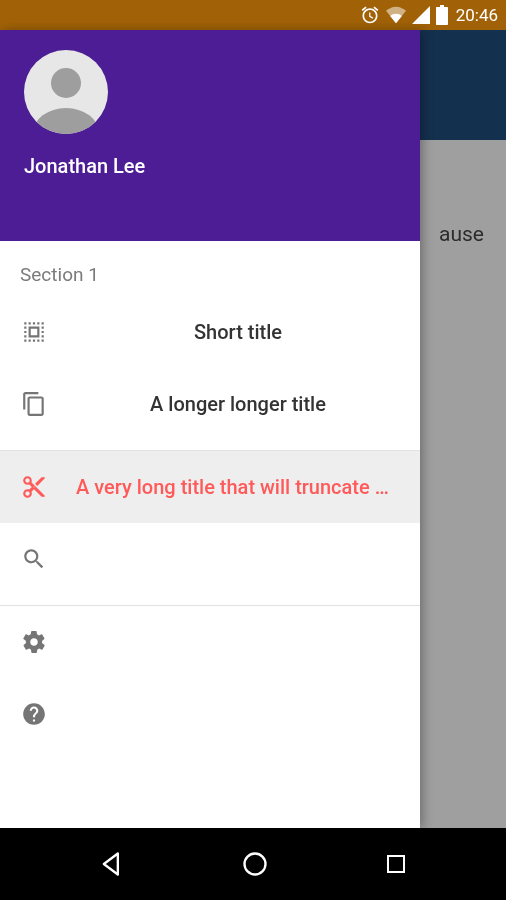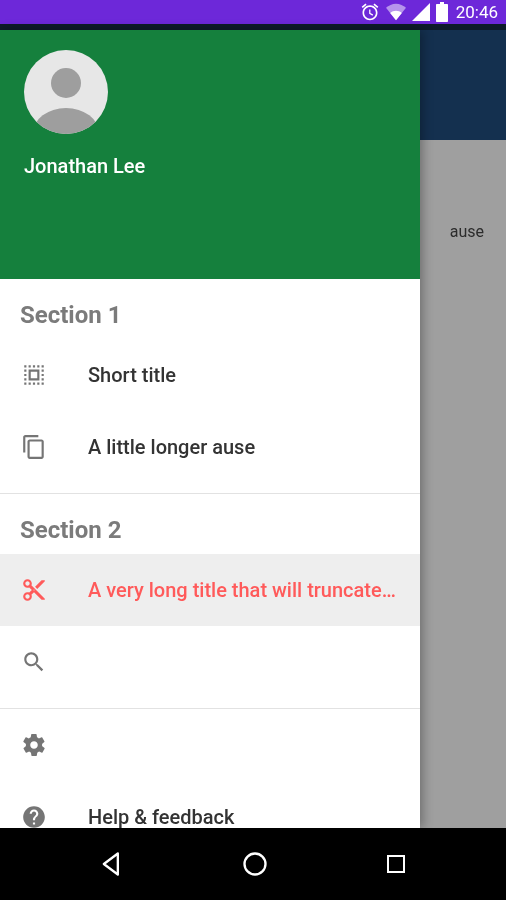--- a/index.html
+++ b/index.html
@@ -6,22 +6,22 @@
     body {
       width: 506px;
       height: 900px;
       font-family: Roboto, "Helvetica Neue", Arial, sans-serif;
       background: #0d1b2a;
       overflow: hidden;
       position: relative;
     }
     
     .status-bar {
-      height: 24px;
-      background: #6d28d9;
+      height: 30px;
+      background: #a16207;
       color: #fff;
       display: flex;
       align-items: center;
       justify-content: flex-end;
       padding: 0 8px;
       font-size: 17px;
       gap: 6px;
     }
     .status-bar svg { display: block; }
     .status-time { font-weight: 400; margin-left: 2px; }
@@ -49,40 +49,40 @@
       left: 0;
       right: 0;
       bottom: 72px;
       background: rgba(0,0,0,0.35);
     }
     .peek-text {
       position: absolute;
       top: 222px;
       right: 22px;
       color: #444;
-      font-size: 16px;
+      font-size: 21px;
     }
     
     .drawer {
       position: absolute;
       top: 30px;
       left: 0;
       width: 420px;
       bottom: 72px;
       background: #fff;
       box-shadow: 3px 0 10px rgba(0,0,0,0.3);
       display: flex;
       flex-direction: column;
       overflow: hidden;
     }
     .drawer-header {
-      background: #15803d;
+      background: #4c1d95;
       color: #fff;
       padding: 20px 24px 18px 24px;
-      height: 249px;
+      height: 211px;
       display: flex;
       flex-direction: column;
       justify-content: flex-start;
     }
     .avatar {
       width: 84px;
       height: 84px;
       border-radius: 50%;
       background: #e7e7e7;
       position: relative;
@@ -118,34 +118,35 @@
       font-size: 19px;
       font-weight: 400;
       opacity: 0.97;
     }
     .drawer-body {
       flex: 1;
       overflow-y: auto;
     }
     .section-label {
       color: #7b7b7b;
-      font-size: 24px;
+      font-size: 19px;
       padding: 22px 20px 10px 20px;
-      font-weight: 700;
+      font-weight: 400;
     }
     .nav-item {
       display: flex;
       align-items: center;
       height: 72px;
       padding: 0 20px;
       color: #333;
       font-size: 20px;
       font-weight: 500;
-      gap: 40px;
+      gap: 28px;
       cursor: pointer;
+      text-align: center;
     }
     .nav-item .icon-slot {
       width: 28px;
       height: 28px;
       flex: 0 0 28px;
       color: #757575;
       display: flex;
       align-items: center;
       justify-content: center;
     }
@@ -236,26 +237,25 @@
       </span>
       <span class="label">Short title</span>
     </div>
 
     <div class="nav-item">
       <span class="icon-slot">
         <svg width="26" height="26" viewBox="0 0 24 24" fill="currentColor">
             <path d="M16 1H4C2.9 1 2 1.9 2 3v14h2V3h12V1zm3 4H8C6.9 5 6 5.9 6 7v14c0 1.1.9 2 2 2h11c1.1 0 2-.9 2-2V7c0-1.1-.9-2-2-2zm0 16H8V7h11v14z"></path>
           </svg>
       </span>
-      <span class="label">A little longer ause</span>
+      <span class="label">A longer longer title</span>
     </div>
 
     <div class="divider"></div>
 
-    <div class="section-label">Section 2</div>
 
     <div class="nav-item active">
       <span class="icon-slot">
         <svg width="26" height="26" viewBox="0 0 24 24" fill="currentColor">
             <path d="M9.6 7.6C9.9 7.1 10 6.6 10 6c0-2.2-1.8-4-4-4S2 3.8 2 6s1.8 4 4 4c.6 0 1.1-.1 1.6-.4L10 12l-2.4 2.4C7.1 14.1 6.6 14 6 14c-2.2 0-4 1.8-4 4s1.8 4 4 4 4-1.8 4-4c0-.6-.1-1.1-.4-1.6L12 14l7 7h3v-1L9.6 7.6zM6 8c-1.1 0-2-.9-2-2s.9-2 2-2 2 .9 2 2-.9 2-2 2zm0 12c-1.1 0-2-.9-2-2s.9-2 2-2 2 .9 2 2-.9 2-2 2zm6-7.5c-.3 0-.5-.2-.5-.5s.2-.5.5-.5.5.2.5.5-.2.5-.5.5zM19 3l-6 6 2 2 7-7V3h-3z"></path>
           </svg>
       </span>
       <span class="label">A very long title that will truncate because it is too long</span>
     </div>
 
@@ -276,21 +276,20 @@
           </svg>
       </span>
     </div>
 
     <div class="nav-item">
       <span class="icon-slot">
         <svg width="26" height="26" viewBox="0 0 24 24" fill="currentColor">
             <path d="M12 2C6.5 2 2 6.5 2 12s4.5 10 10 10 10-4.5 10-10S17.5 2 12 2zm1 17h-2v-2h2v2zm2.1-7.8l-.9.9c-.7.7-1.2 1.4-1.2 2.9h-2v-.5c0-1.1.4-2.1 1.2-2.8l1.2-1.3c.4-.3.6-.8.6-1.4 0-1.1-.9-2-2-2s-2 .9-2 2H8c0-2.2 1.8-4 4-4s4 1.8 4 4c0 .9-.4 1.7-.9 2.2z"></path>
           </svg>
       </span>
-      <span class="label">Help &amp; feedback</span>
     </div>
 
   </div>
 </div>
 
 <div class="nav-bar">
   <span>
     <svg width="28" height="28" viewBox="0 0 24 24" fill="none" stroke="#fff" stroke-width="2">
         <path d="M17 3 L5 12 L17 21 Z" stroke-linejoin="round"></path>
       </svg>

